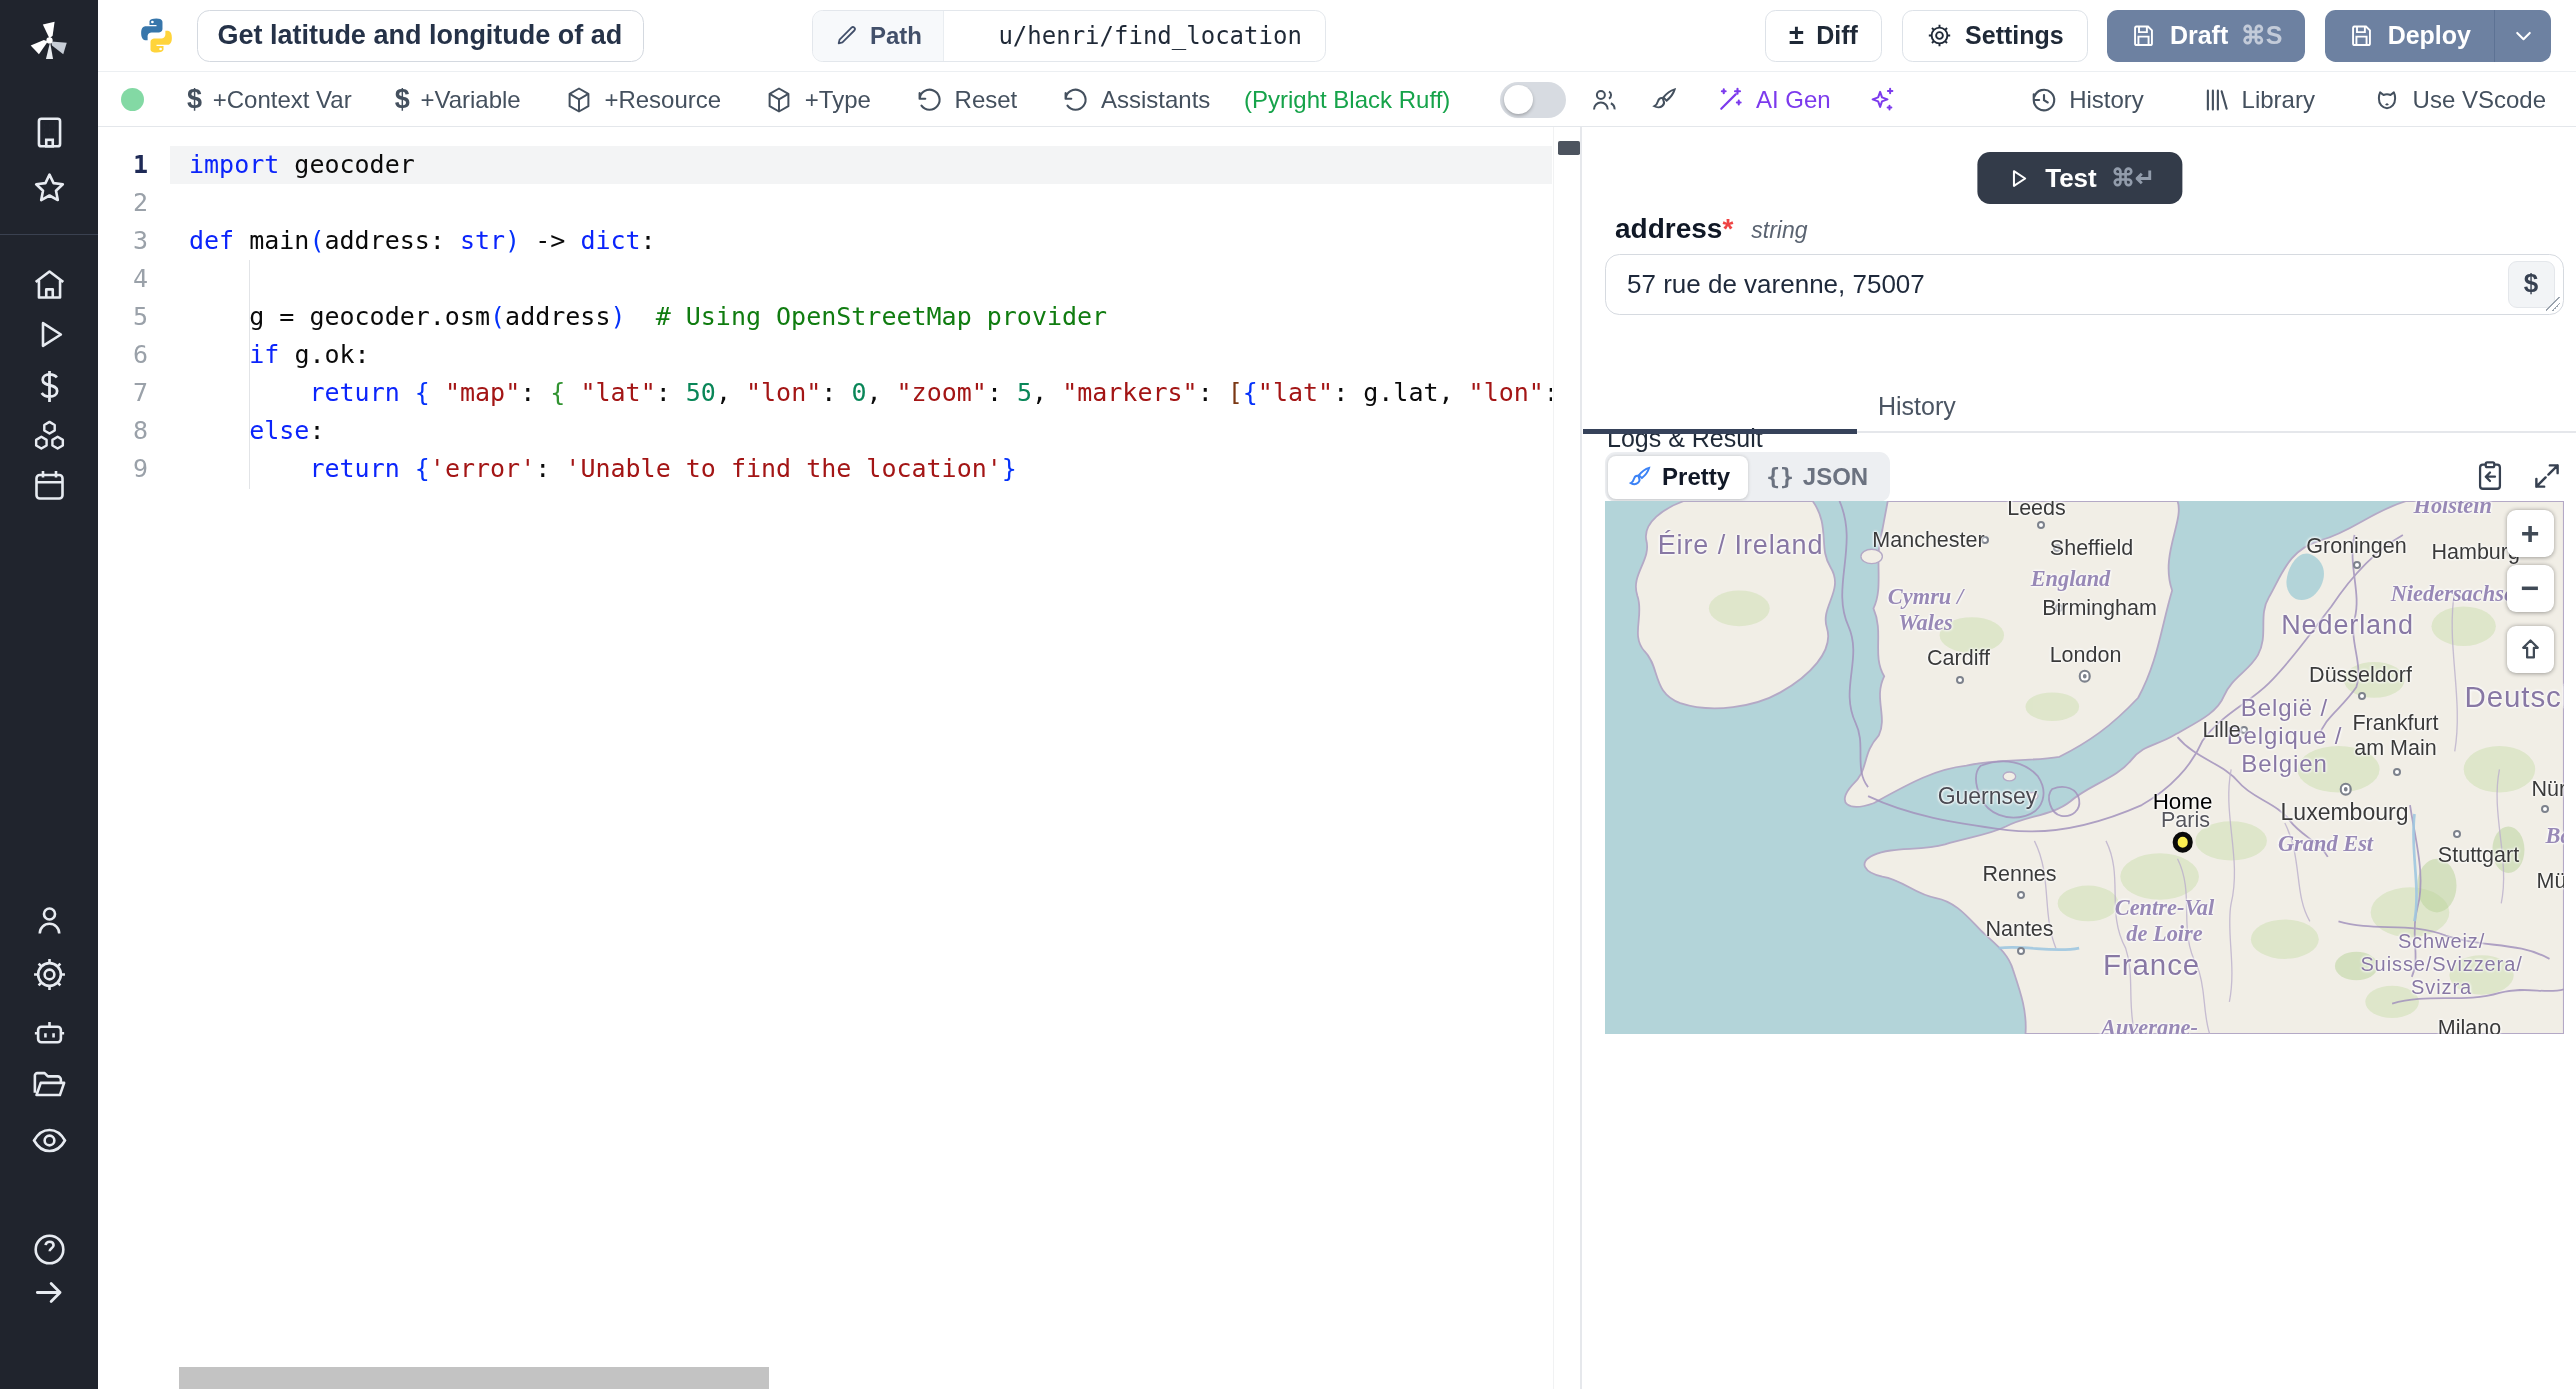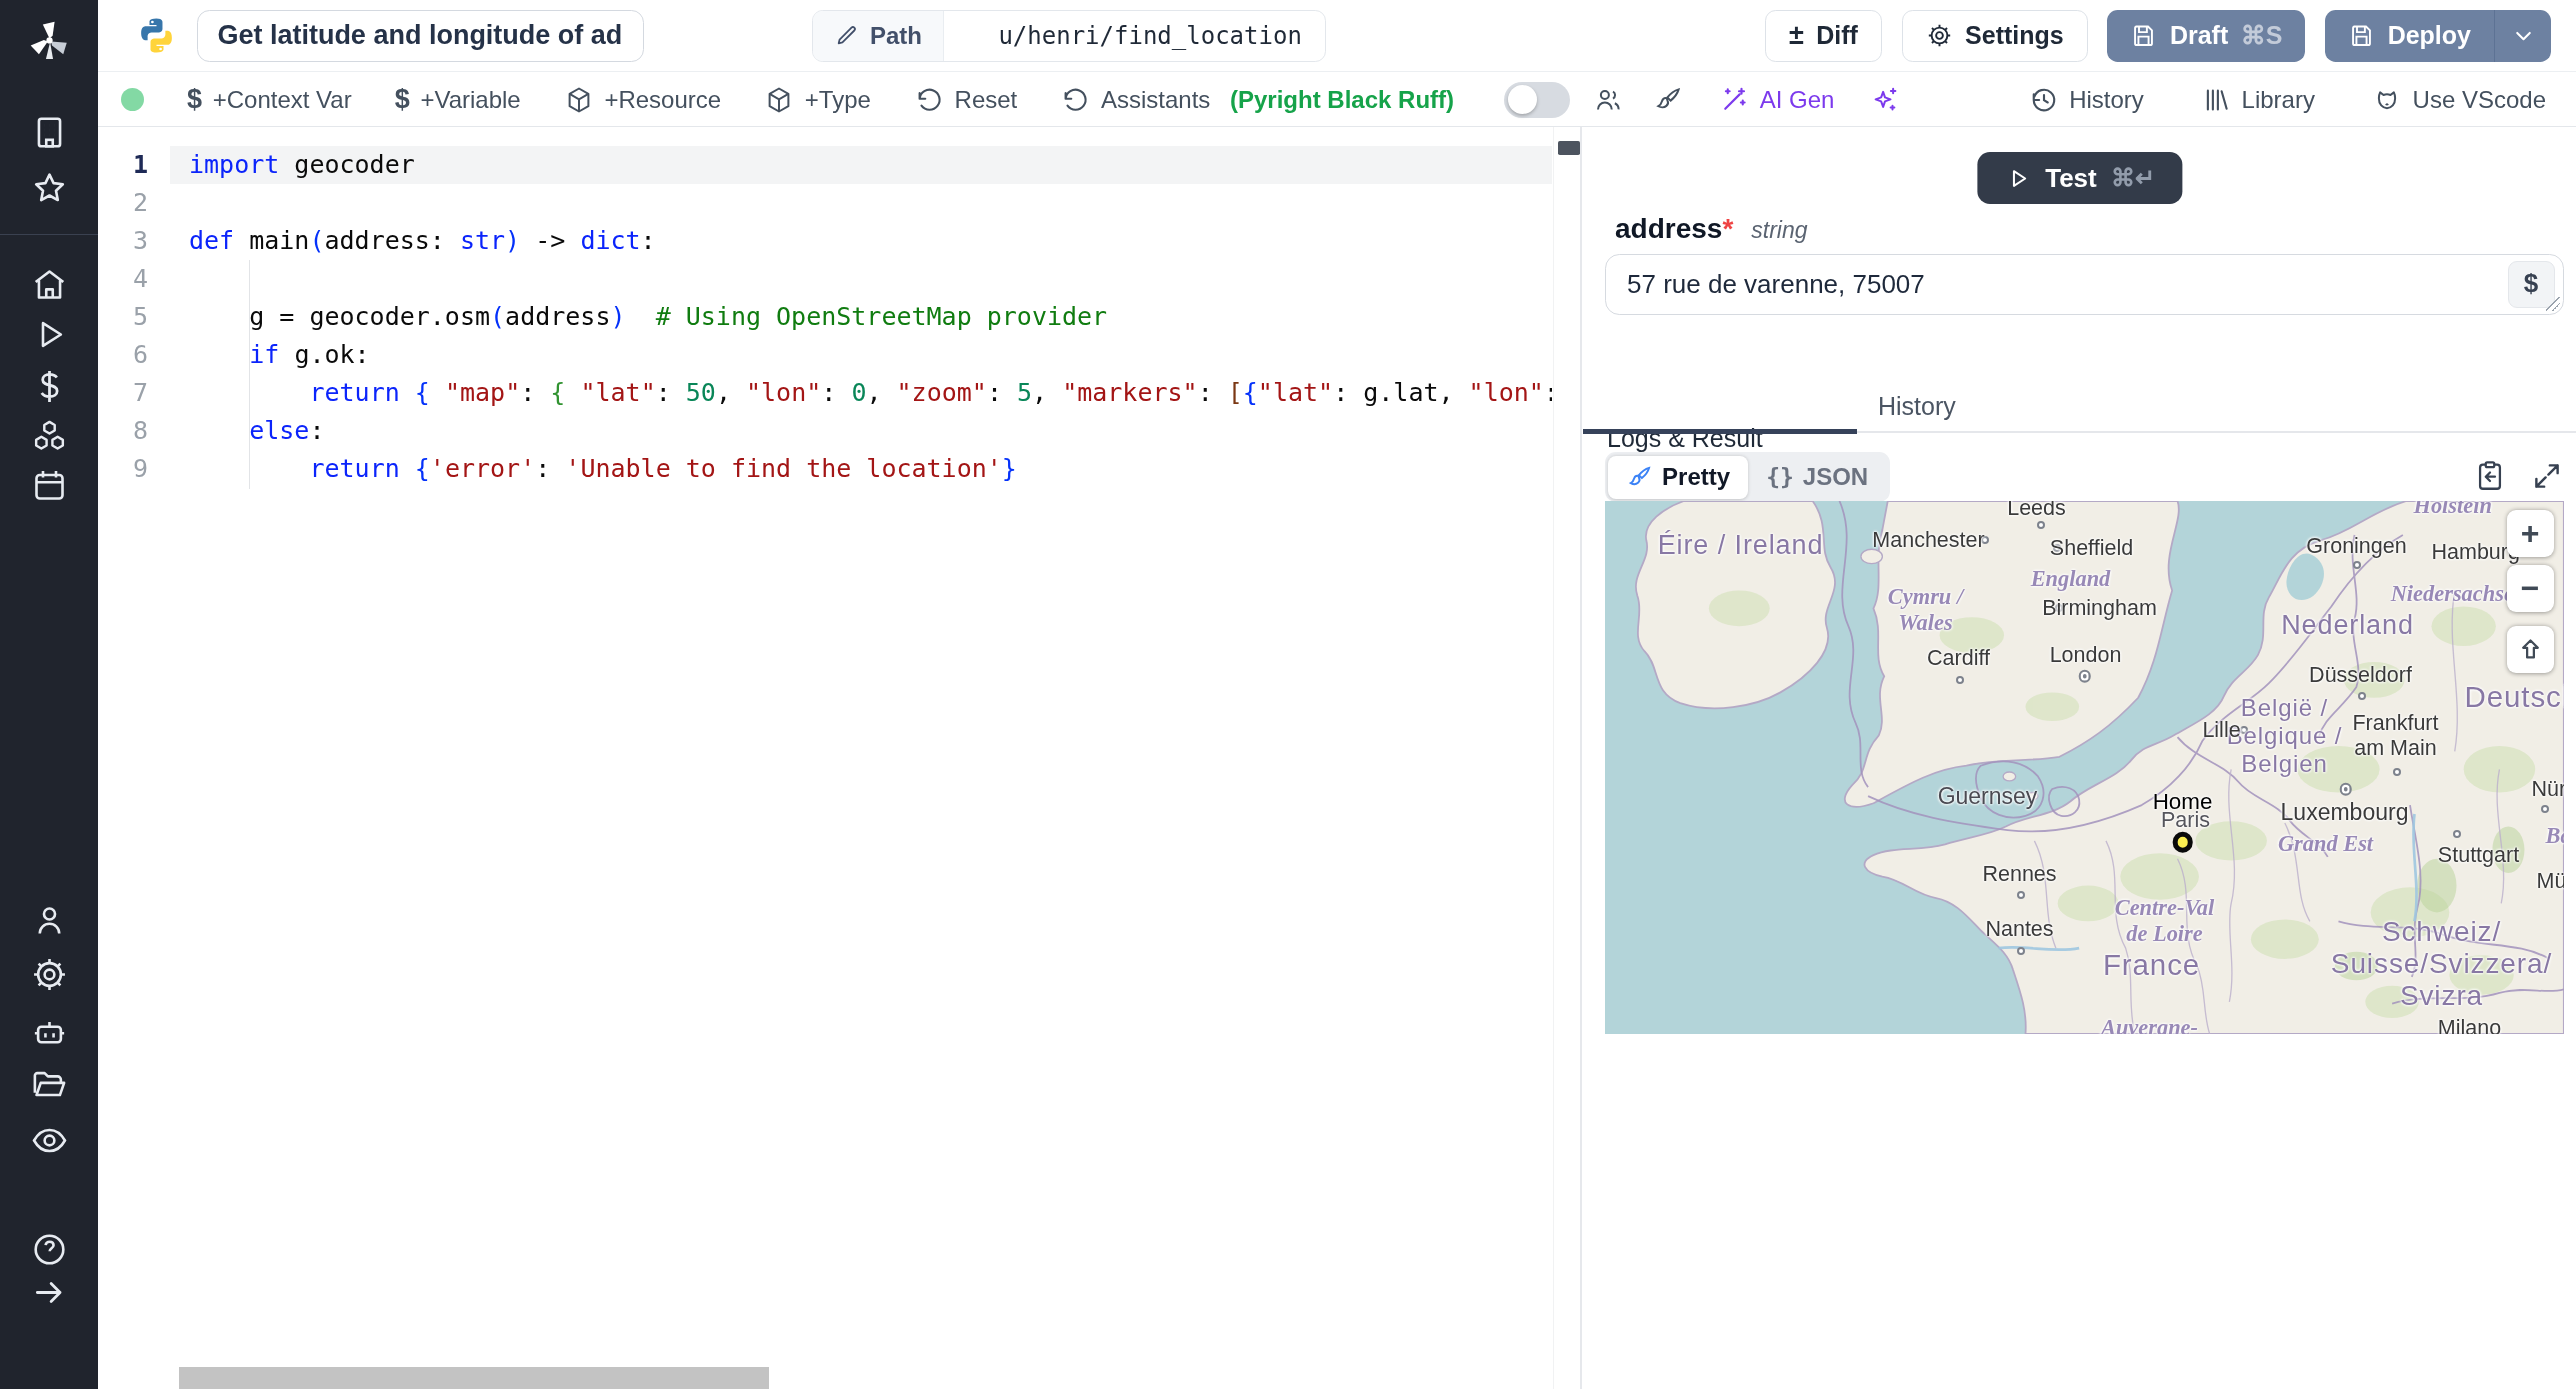--- a/index.html
+++ b/index.html
@@ -28,21 +28,21 @@
   .deploy-split { display:flex; align-items:stretch; border-radius:10.7px; overflow:hidden; }
   .deploy-main { border-radius:0; }
   .deploy-caret { background:#6d81a1; border-left:1.8px solid #5d7294; width:57px; display:flex; align-items:center; justify-content:center; cursor:pointer; }
 
   
   .toolbar { position:absolute; left:98px; top:73px; width:2478px; height:54px; background:#fff; border-bottom:1.8px solid #e4e7eb; display:flex; align-items:center; }
   .dot-status { width:23px; height:23px; border-radius:50%; background:#83d9a4; margin-left:23px; flex:none; }
   .tl-item { display:flex; align-items:center; gap:10.7px; margin-left:43px; font:500 24px "Liberation Sans",sans-serif; color:#44505e; cursor:pointer; white-space:nowrap; }
   .tl-item svg { width:30px; height:30px; }
   .tl-dollar { font:600 27px "Liberation Sans",sans-serif; color:#44505e; }
-  .assist-langs { color:#16a34a; margin-left:9px;font-weight:bold; }
+  .assist-langs { color:#16a34a; margin-left:23px; }
   .toggle { width:66px; height:36px; border-radius:18px; background:#d7dbe1; position:relative; margin-left:50px; cursor:pointer; flex:none; }
   .toggle .knob { position:absolute; left:3.6px; top:3.6px; width:29px; height:29px; border-radius:50%; background:#fff; box-shadow:0 1.8px 3.6px rgba(0,0,0,.25); }
   .purple { color:#7c3aed; }
   .toolbar-right { margin-left:auto; display:flex; align-items:center; gap:0; padding-right:30px; }
   .toolbar-right .tl-item { margin-left:57px; }
 
   
   .editor { position:absolute; left:98px; top:127px; width:1454px; height:1263px; background:#fff; overflow:hidden; }
   .cur-line { position:absolute; left:72px; right:0; top:19px; height:38px; background:#f3f4f5; }
   .ln { position:absolute; left:0; width:89px; text-align:right; padding-right:39px; font:25px/38px "DejaVu Sans Mono",monospace; color:#9aa1a9; }
@@ -539,21 +539,21 @@
       <div class="ml region" style="left:721px;top:343px">Grand Est</div>
       <div class="ml city" style="left:415px;top:373px">Rennes</div>
       <div class="ml city" style="left:874px;top:354px">Stuttgart</div>
       <div class="ml city left-anchor" style="left:927px;top:288px">Nürnberg</div>
       <div class="ml region left-anchor" style="left:941px;top:335px">Bayern</div>
       <div class="ml city left-anchor" style="left:932px;top:380px">München</div>
       <div class="ml city" style="left:415px;top:428px">Nantes</div>
       <div class="ml region" style="left:560px;top:420px">Centre-Val
 de Loire</div>
       <div class="ml country-lg" style="left:547px;top:464px">France</div>
-      <div class="ml country" style="left:837px;top:463px;font-size:28px">Schweiz/
+      <div class="ml country" style="left:837px;top:463px;font-size:20px">Schweiz/
 Suisse/Svizzera/
 Svizra</div>
       <div class="ml city" style="left:865px;top:527px">Milano</div>
       <div class="ml region" style="left:545px;top:527px">Auvergne-</div>
 
       <div class="home-marker" style="left:578px;top:341px"></div>
 
       <div class="map-ctl" style="top:9px">+</div>
       <div class="map-ctl" style="top:64px">−</div>
       <div class="map-ctl" style="top:125px">

